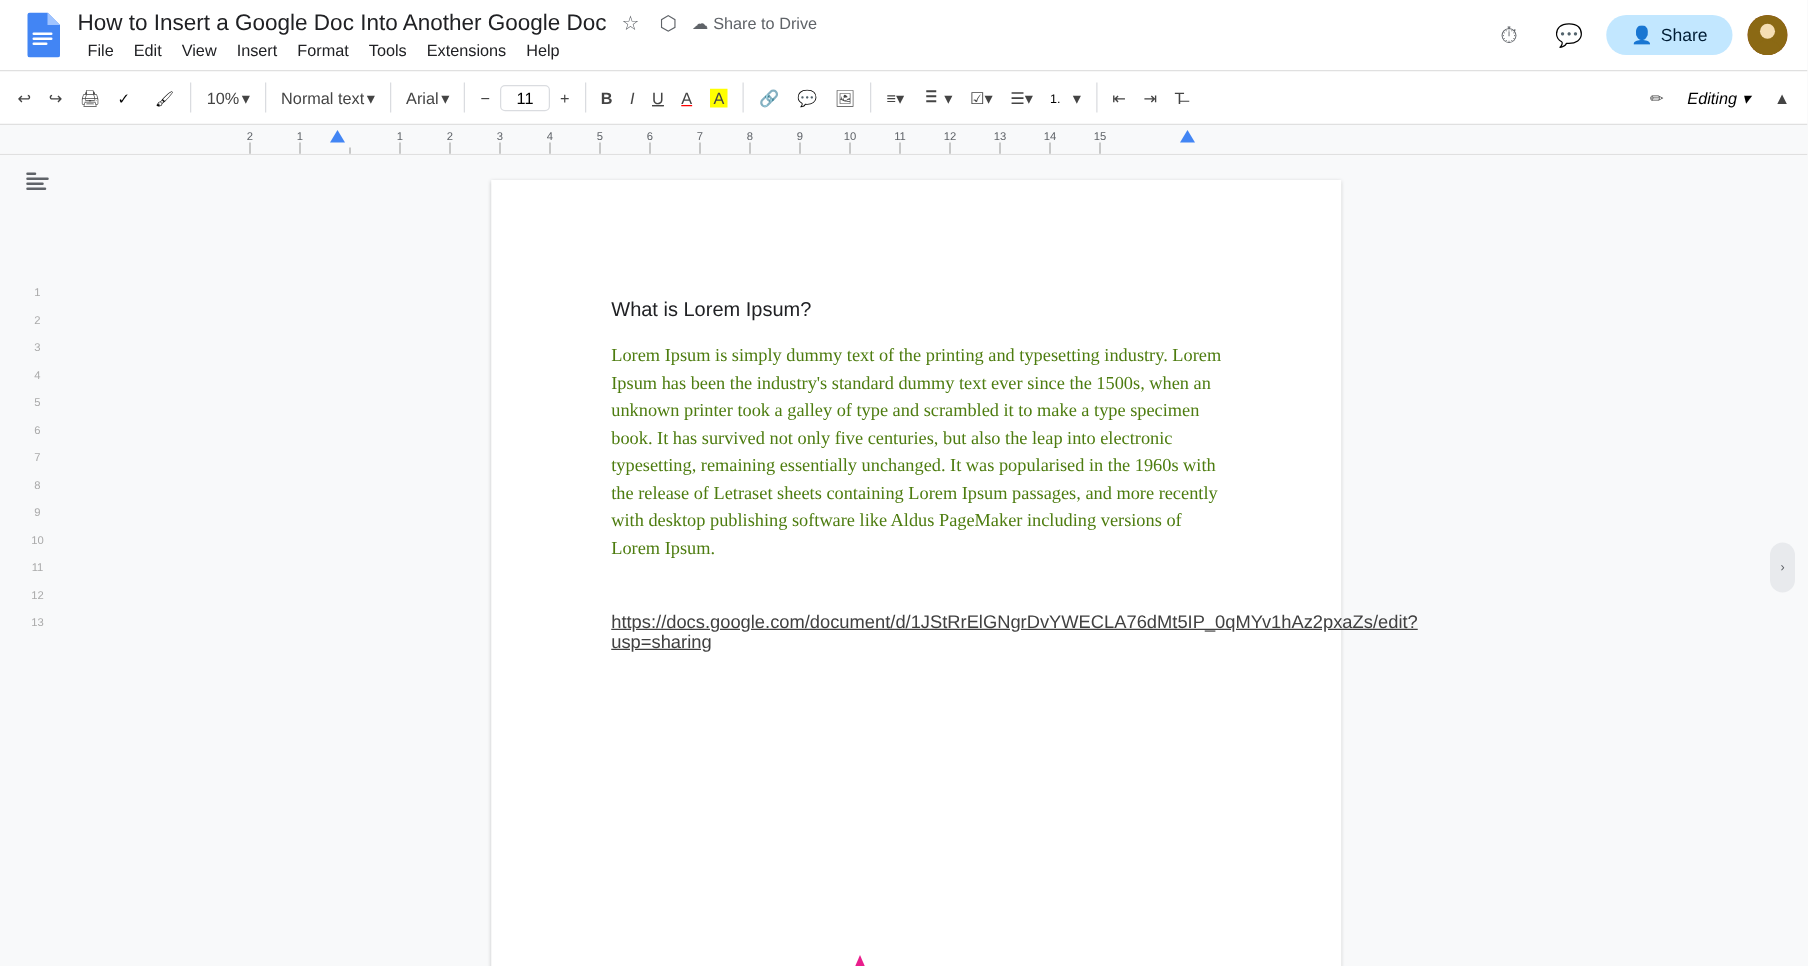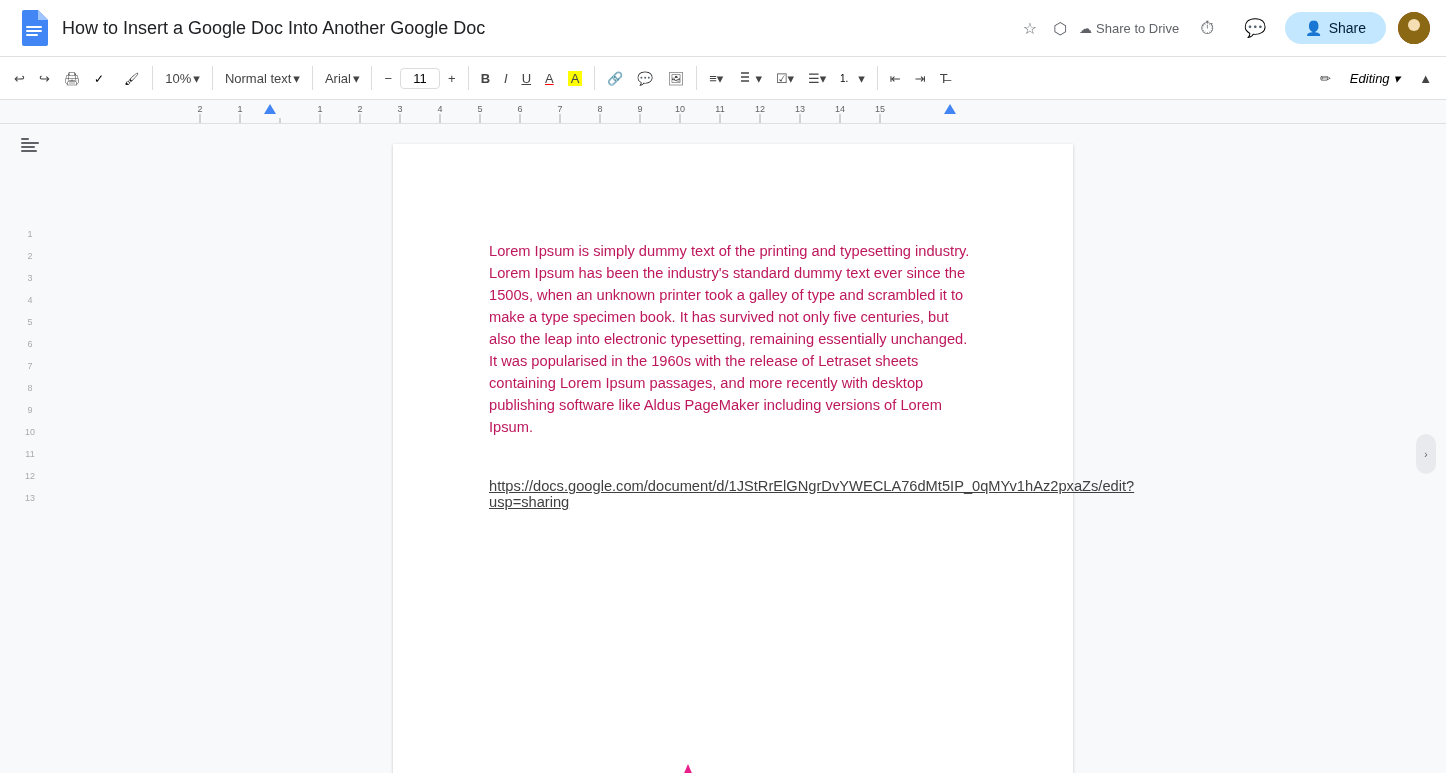--- a/index.html
+++ b/index.html
@@ -19,21 +19,20 @@
       flex-direction: column;
       flex: 1;
     }
     .doc-title {
       font-size: 18px;
       color: #202124;
       font-weight: 400;
       display: flex;
       align-items: center;
       gap: 8px;
-      justify-content: space-between;
     }
     .title-icons {
       display: flex;
       gap: 8px;
       align-items: center;
     }
     .title-icon-btn {
       background: none;
       border: none;
       cursor: pointer;
@@ -217,22 +216,22 @@
     
     .doc-heading {
       font-size: 16px;
       font-weight: 400;
       margin-bottom: 16px;
       font-family: Arial, sans-serif;
     }
     .doc-body {
       font-size: 11pt;
       line-height: 1.5;
-      font-family: Liberation Sans, sans-serif;
-      color: #be185d;
+      font-family: Liberation Serif, serif;
+      color: #4d7c0f;
       margin-bottom: 40px;
     }
     .doc-link {
       color: #404040;
       text-decoration: underline;
       font-size: 11pt;
       font-family: Arial, sans-serif;
       cursor: pointer;
       display: block;
       margin-bottom: 20px;
@@ -290,20 +289,30 @@
   <div class="title-area">
     <div class="doc-title">
       <span style="cursor:pointer">How to Insert a Google Doc Into Another Google Doc</span>
       <div class="title-icons">
         <button class="title-icon-btn" title="Star">☆</button>
         <button class="title-icon-btn" title="Move to Drive">⬡</button>
         <span class="saved-indicator">
           ☁ <span>Share to Drive</span>
         </span>
       </div>
+    </div>
+    <div class="menu-bar">
+      <span>File</span>
+      <span>Edit</span>
+      <span>View</span>
+      <span>Insert</span>
+      <span>Format</span>
+      <span>Tools</span>
+      <span>Extensions</span>
+      <span>Help</span>
     </div>
   </div>
 
   <div class="header-right">
     <button class="icon-btn" title="See document history">⏱</button>
     <button class="icon-btn" title="Open comment history">💬</button>
     <button class="share-btn">
       <span>👤</span>
       <span>Share</span>
     </button>
@@ -479,20 +488,21 @@
         <span>10</span>
       <span>11</span>
         <span>12</span>
         <span>13</span>
     </div>
   </div>
 
   <div class="doc-area">
     <div class="doc-page">
 
+      <h2 class="doc-heading">What is Lorem Ipsum?</h2>
       <p class="doc-body">Lorem Ipsum is simply dummy text of the printing and typesetting industry. Lorem Ipsum has been the industry's standard dummy text ever since the 1500s, when an unknown printer took a galley of type and scrambled it to make a type specimen book. It has survived not only five centuries, but also the leap into electronic typesetting, remaining essentially unchanged. It was popularised in the 1960s with the release of Letraset sheets containing Lorem Ipsum passages, and more recently with desktop publishing software like Aldus PageMaker including versions of Lorem Ipsum.</p>
 
       <a class="doc-link" href="#">https://docs.google.com/document/d/1JStRrElGNgrDvYWECLA76dMt5IP_0qMYv1hAz2pxaZs/edit?usp=sharing</a>
 
       <div class="annotation-area">
         <svg width="100%" height="320" style="position:absolute;top:0;left:0;">
 
           <line x1="295" y1="180" x2="295" y2="60" stroke="#e91e8c" stroke-width="3"></line>
           <polygon points="295,40 283,68 307,68" fill="#e91e8c"></polygon>
         </svg>

